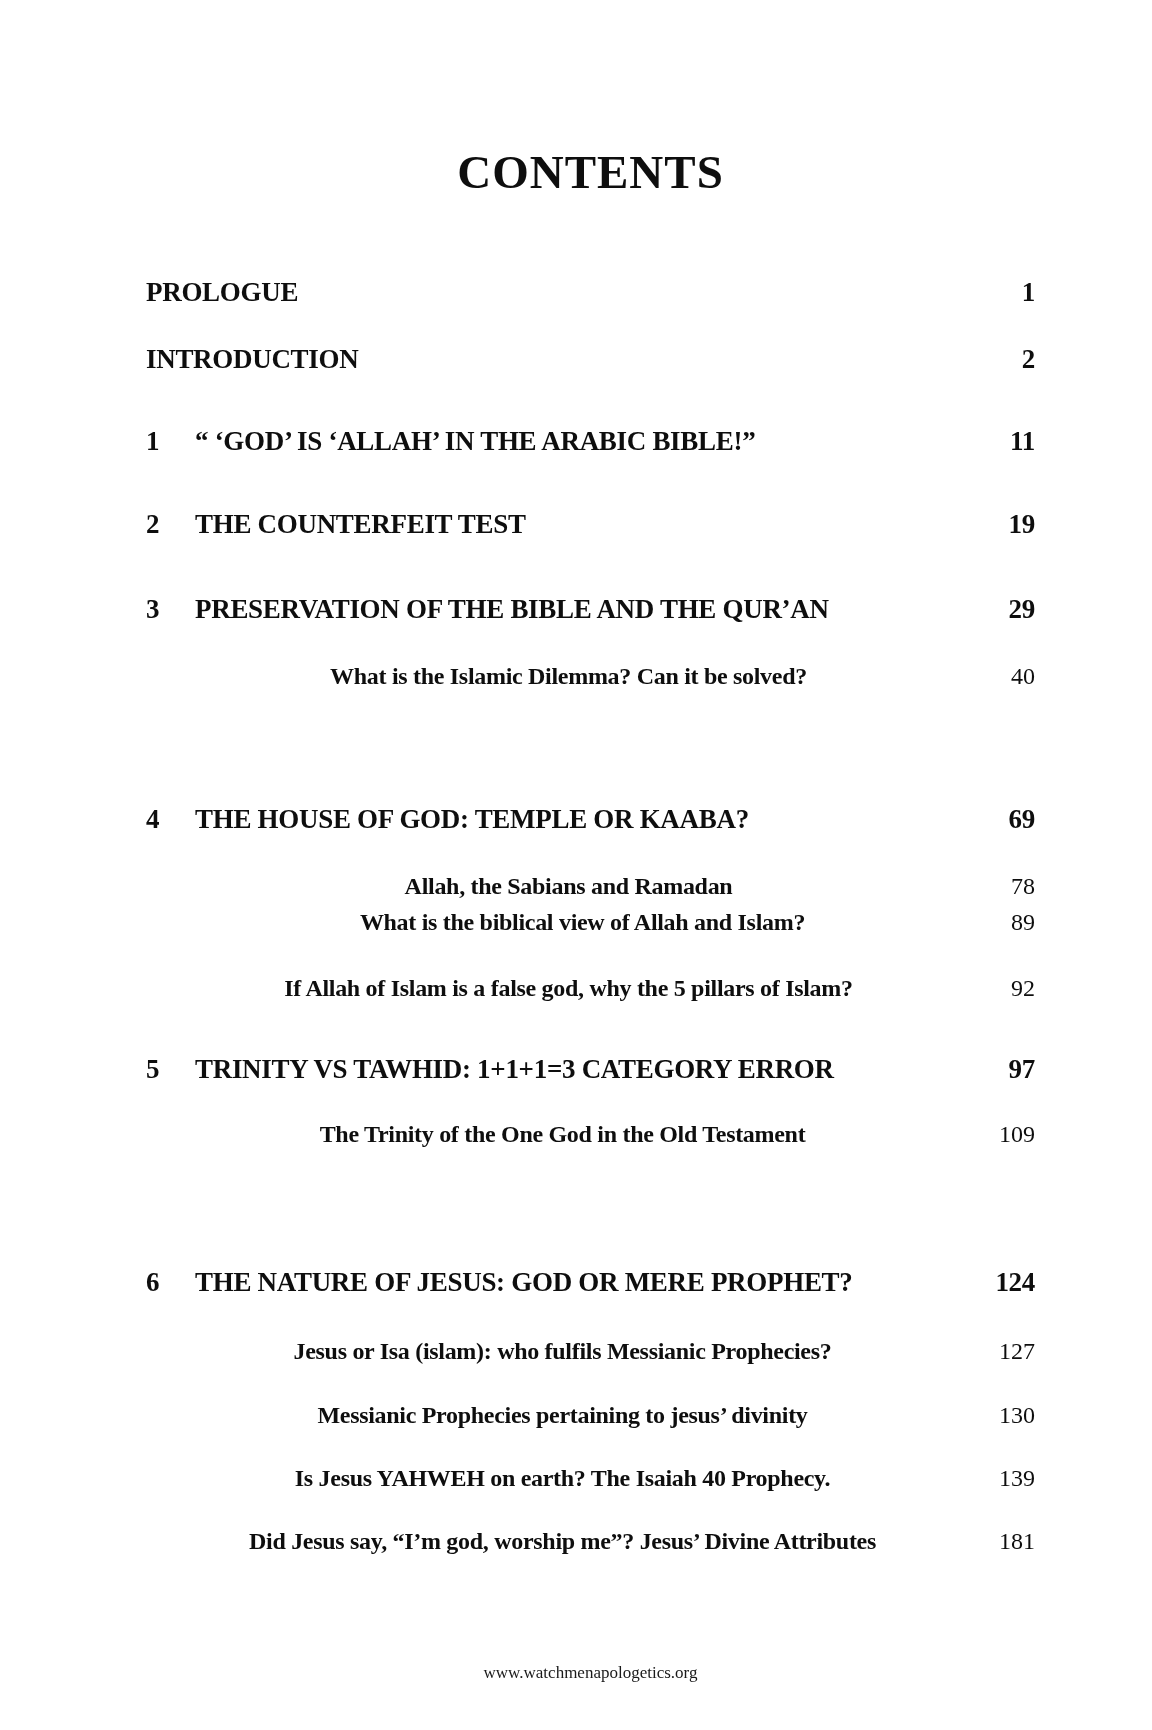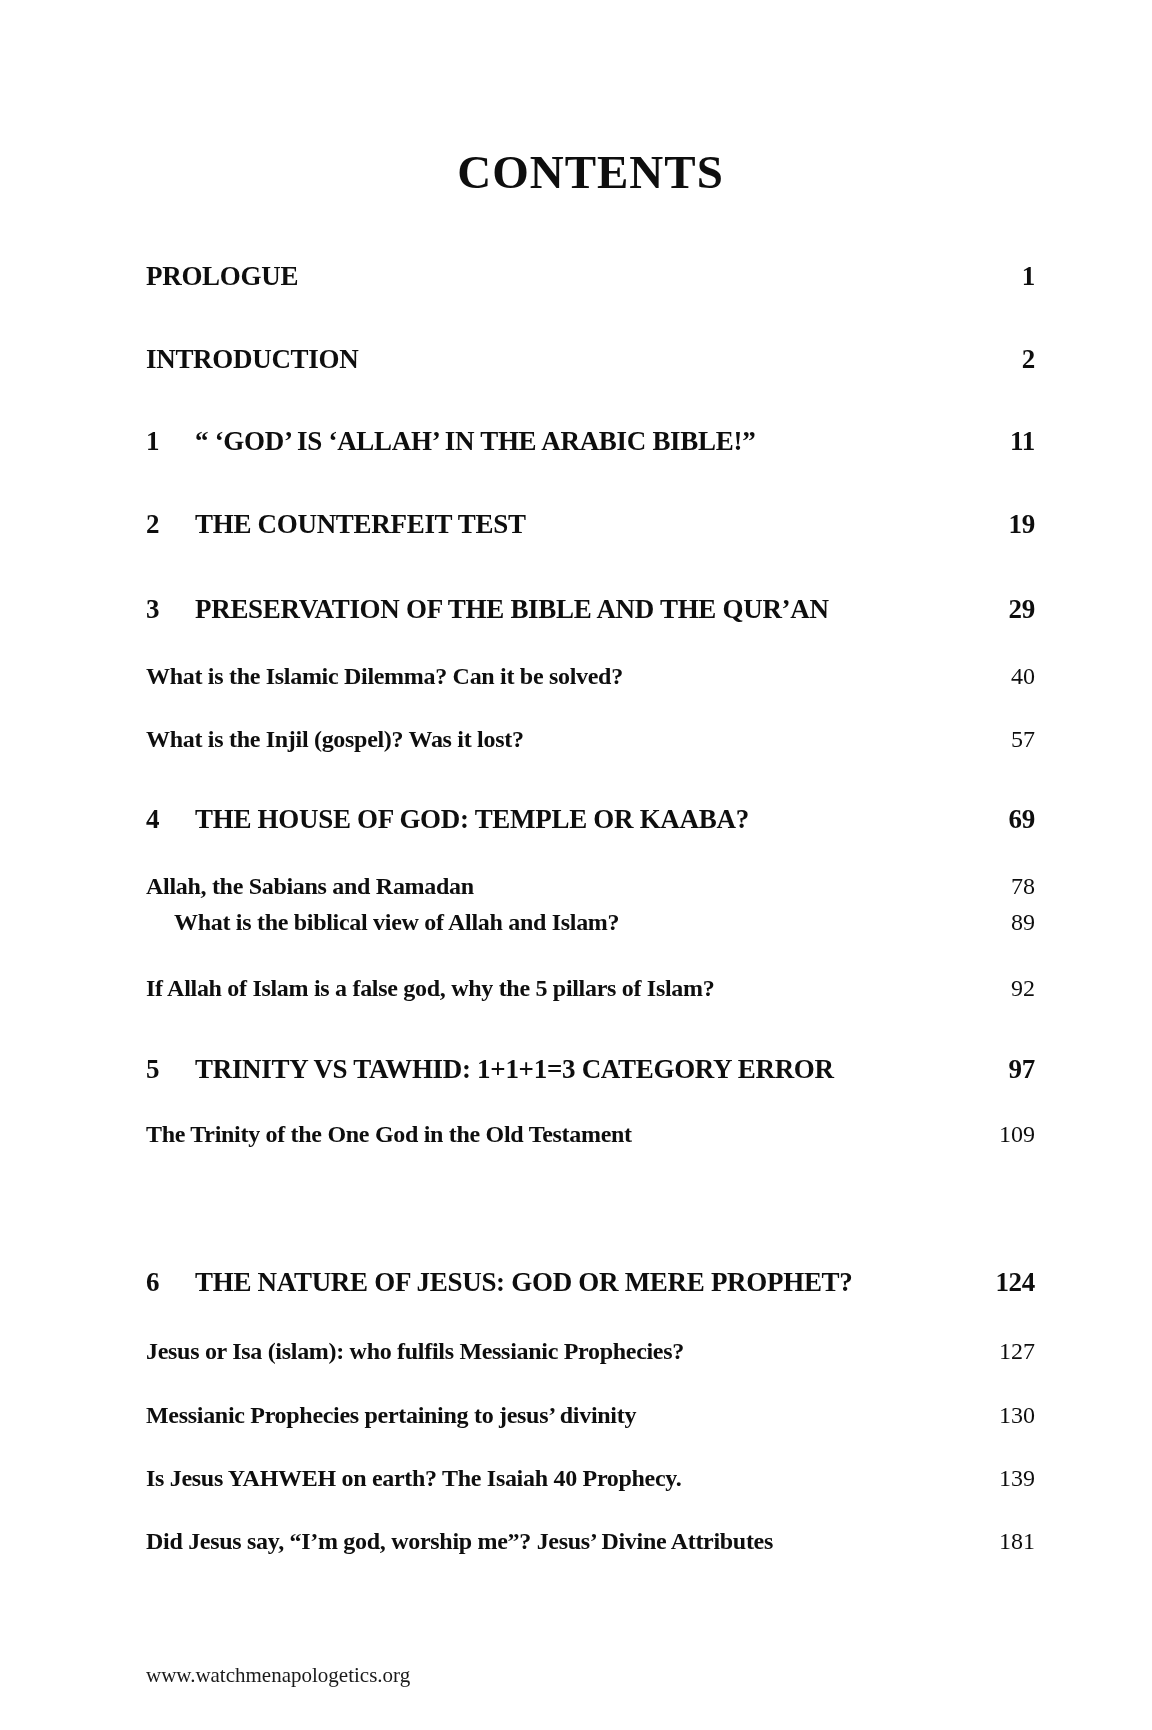--- a/index.html
+++ b/index.html
@@ -35,44 +35,44 @@
     align-items: baseline;
     line-height: 1.1;
   }
   .row .label { flex: 1 1 auto; padding-right: 20px; }
   .row .page-num { flex: 0 0 auto; text-align: right; white-space: nowrap; }
 
   .front { font-size: 27px; font-weight: bold; letter-spacing: -0.3px; }
   .chapter { font-size: 27px; font-weight: bold; letter-spacing: -0.3px; }
   .chapter .num { flex: 0 0 49px; width: 49px; }
 
-  .sub .label { font-size: 24px; font-weight: bold; letter-spacing: -0.3px; }
+  .sub .label { font-size: 24px; font-weight: bold; letter-spacing: -0.3px; text-align: center; }
   .sub .page-num { font-size: 24px; font-weight: normal; text-align: right; }
   .sub.indent .label { padding-left: 28px; }
   .sub.bold-page .page-num { font-weight: normal; }
 
   .footer {
     position: absolute;
     top: 1663px;
     left: 146px;
     width: 889px;
-    text-align: left;
-    font-size: 21px;
+    text-align: center;
+    font-size: 17px;
     font-weight: normal;
     color: #1a1a1a;
   }
 </style>
 </head>
 <body>
 
 <div class="page">
 
   <div class="doc-title">CONTENTS</div>
 
-  <div class="row front" style="top:262px">
+  <div class="row front" style="top:278px">
     <span class="label">PROLOGUE</span>
     <span class="page-num">1</span>
   </div>
 
   <div class="row front" style="top:345px">
     <span class="label">INTRODUCTION</span>
     <span class="page-num">2</span>
   </div>
 
   <div class="row chapter" style="top:427px">
@@ -91,24 +91,20 @@
     <span class="num">3</span>
     <span class="label">PRESERVATION OF THE BIBLE AND THE QUR’AN</span>
     <span class="page-num">29</span>
   </div>
 
   <div class="row sub" style="top:663px">
     <span class="label">What is the Islamic Dilemma? Can it be solved?</span>
     <span class="page-num">40</span>
   </div>
 
-  <div class="row sub" style="top:726px">
-    <span class="label">What is the Injil (gospel)? Was it lost?</span>
-    <span class="page-num">57</span>
-  </div>
 
   <div class="row chapter" style="top:805px">
     <span class="num">4</span>
     <span class="label">THE HOUSE OF GOD: TEMPLE OR KAABA?</span>
     <span class="page-num">69</span>
   </div>
 
   <div class="row sub" style="top:873px">
     <span class="label">Allah, the Sabians and Ramadan</span>
     <span class="page-num">78</span>

